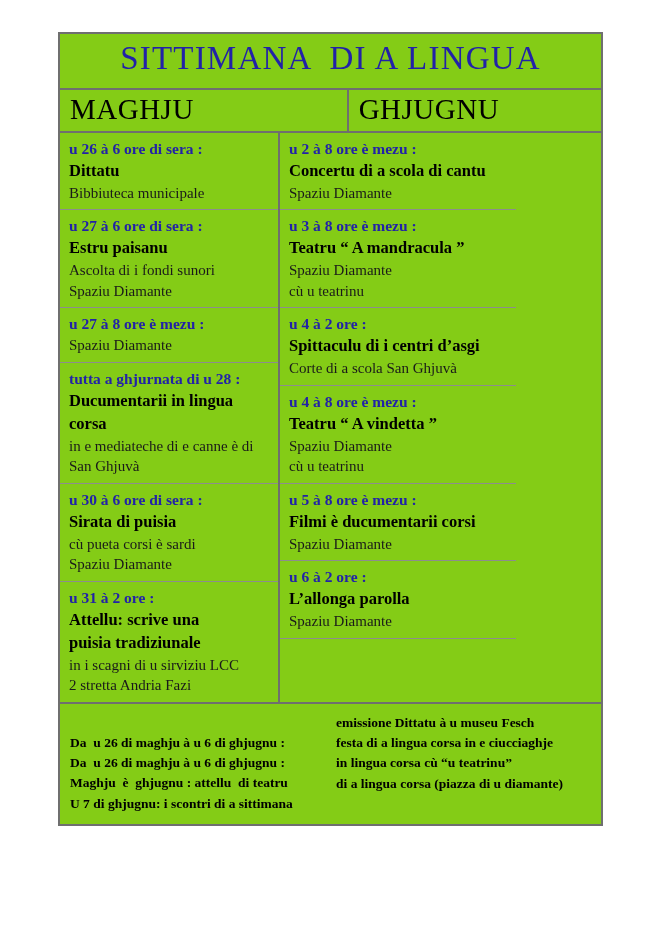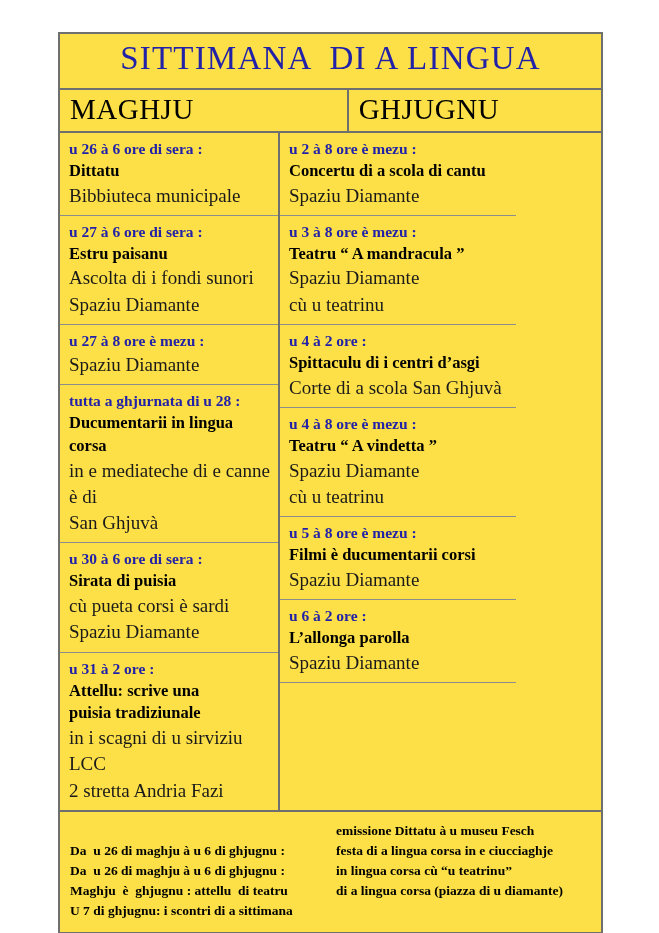--- a/index.html
+++ b/index.html
@@ -15,21 +15,21 @@
     overflow: hidden;
   }
 
   .poster {
     position: absolute;
     left: 58px;
     top: 32px;
     width: 545px;
     box-sizing: border-box;
     border: 2px solid #6f6f6f;
-    background: #fde047;
+    background: #84cc16;
   }
 
   
   .title-band {
     border-bottom: 2px solid #6f6f6f;
     padding: 6px 0 10px 0;
     text-align: center;
   }
   .title-text {
     color: #2222a8;
@@ -80,21 +80,21 @@
     line-height: 1.42;
   }
   .ev-title {
     color: #000000;
     font-weight: bold;
     font-size: 16.5px;
     line-height: 1.38;
   }
   .ev-line {
     color: #1a1a1a;
-    font-size: 19px;
+    font-size: 15px;
     line-height: 1.38;
   }
 
   
   .footer {
     display: flex;
     padding: 9px 0 10px 0;
   }
   .foot-col { box-sizing: border-box; }
   .foot-col.left  { width: 272px; padding-left: 10px; margin-top: 20px; }

